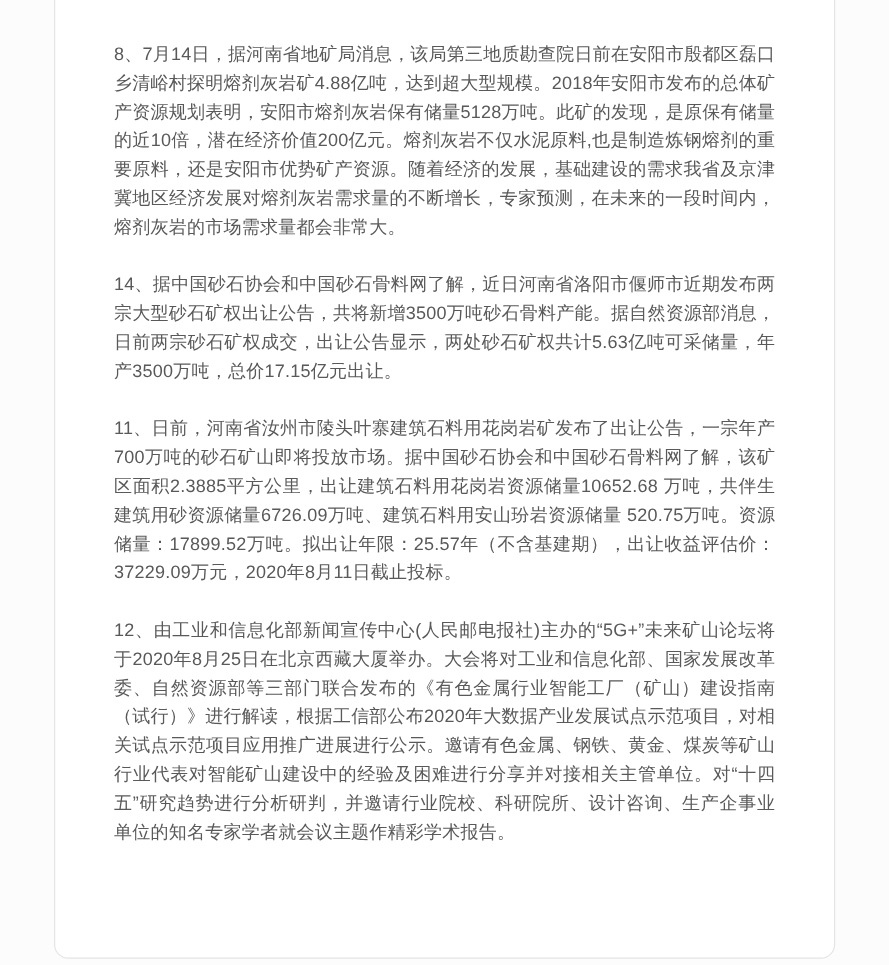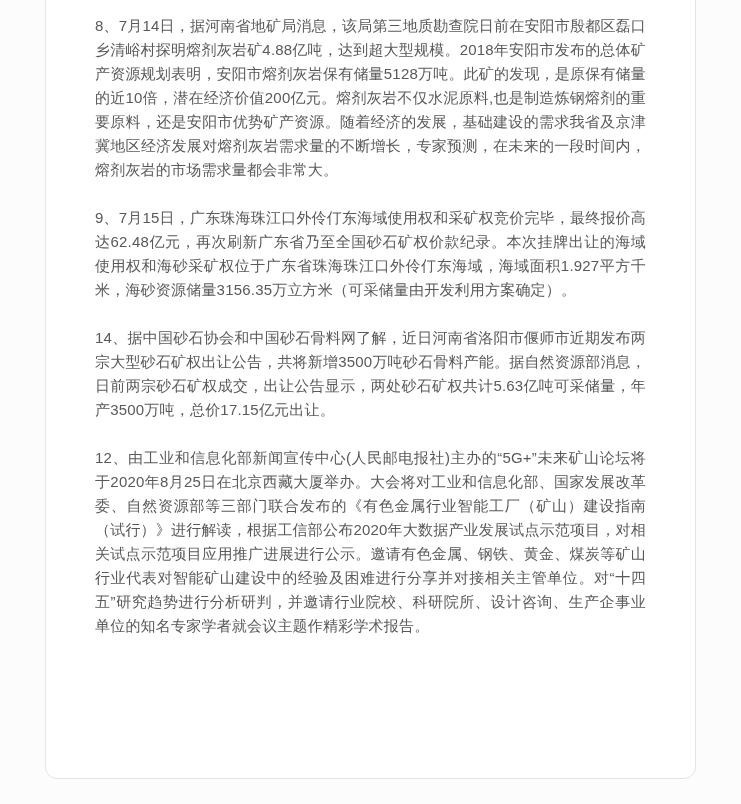--- a/index.html
+++ b/index.html
@@ -8,20 +8,21 @@
     width: 741px;
     height: 804px;
     background: #fcfcfc;
     overflow: hidden;
     font-family: "Liberation Sans", sans-serif;
   }
   .viewport {
     position: relative;
     width: 741px;
     height: 598px;
+    margin-top: 20px;
   }
   .article-card {
     position: absolute;
     left: 45px;
     top: -31px;
     width: 651px;
     height: 810px;
     box-sizing: border-box;
     background: #ffffff;
     border: 1px solid #e4e4e4;
@@ -38,17 +39,17 @@
     word-break: break-all;
     letter-spacing: 0.2px;
   }
 </style>
 </head>
 <body>
 
 <div class="viewport">
   <div class="article-card">
     <p>8、7月14日，据河南省地矿局消息，该局第三地质勘查院日前在安阳市殷都区磊口乡清峪村探明熔剂灰岩矿4.88亿吨，达到超大型规模。2018年安阳市发布的总体矿产资源规划表明，安阳市熔剂灰岩保有储量5128万吨。此矿的发现，是原保有储量的近10倍，潜在经济价值200亿元。熔剂灰岩不仅水泥原料,也是制造炼钢熔剂的重要原料，还是安阳市优势矿产资源。随着经济的发展，基础建设的需求我省及京津冀地区经济发展对熔剂灰岩需求量的不断增长，专家预测，在未来的一段时间内，熔剂灰岩的市场需求量都会非常大。</p>
-    <p>9、7月15日，广东珠海珠江口外伶仃东海域使用权和采矿权竞价完毕，最终报价高达62.48亿元，再次刷新广东省乃至全国砂石矿权价款纪录。本次挂牌出让的海域使用权和海砂采矿权位于广东省珠海珠江口外伶仃东海域，海域面积1.927平方千米，海砂资源储量3156.35万立方米（可采储量由开发利用方案确定）。</p>
     <p>14、据中国砂石协会和中国砂石骨料网了解，近日河南省洛阳市偃师市近期发布两宗大型砂石矿权出让公告，共将新增3500万吨砂石骨料产能。据自然资源部消息，日前两宗砂石矿权成交，出让公告显示，两处砂石矿权共计5.63亿吨可采储量，年产3500万吨，总价17.15亿元出让。</p>
+    <p>11、日前，河南省汝州市陵头叶寨建筑石料用花岗岩矿发布了出让公告，一宗年产700万吨的砂石矿山即将投放市场。据中国砂石协会和中国砂石骨料网了解，该矿区面积2.3885平方公里，出让建筑石料用花岗岩资源储量10652.68 万吨，共伴生建筑用砂资源储量6726.09万吨、建筑石料用安山玢岩资源储量 520.75万吨。资源储量：17899.52万吨。拟出让年限：25.57年（不含基建期），出让收益评估价：37229.09万元，2020年8月11日截止投标。</p>
     <p>12、由工业和信息化部新闻宣传中心(人民邮电报社)主办的“5G+”未来矿山论坛将于2020年8月25日在北京西藏大厦举办。大会将对工业和信息化部、国家发展改革委、自然资源部等三部门联合发布的《有色金属行业智能工厂（矿山）建设指南（试行）》进行解读，根据工信部公布2020年大数据产业发展试点示范项目，对相关试点示范项目应用推广进展进行公示。邀请有色金属、钢铁、黄金、煤炭等矿山行业代表对智能矿山建设中的经验及困难进行分享并对接相关主管单位。对“十四五”研究趋势进行分析研判，并邀请行业院校、科研院所、设计咨询、生产企事业单位的知名专家学者就会议主题作精彩学术报告。</p>
   </div>
 </div>
 
 </body></html>

